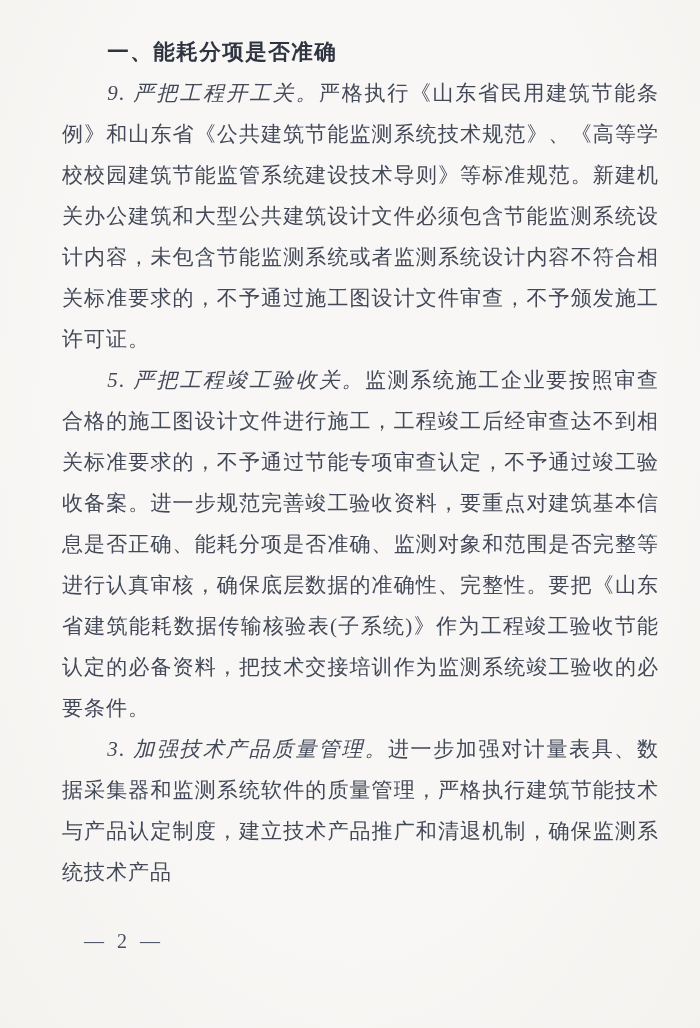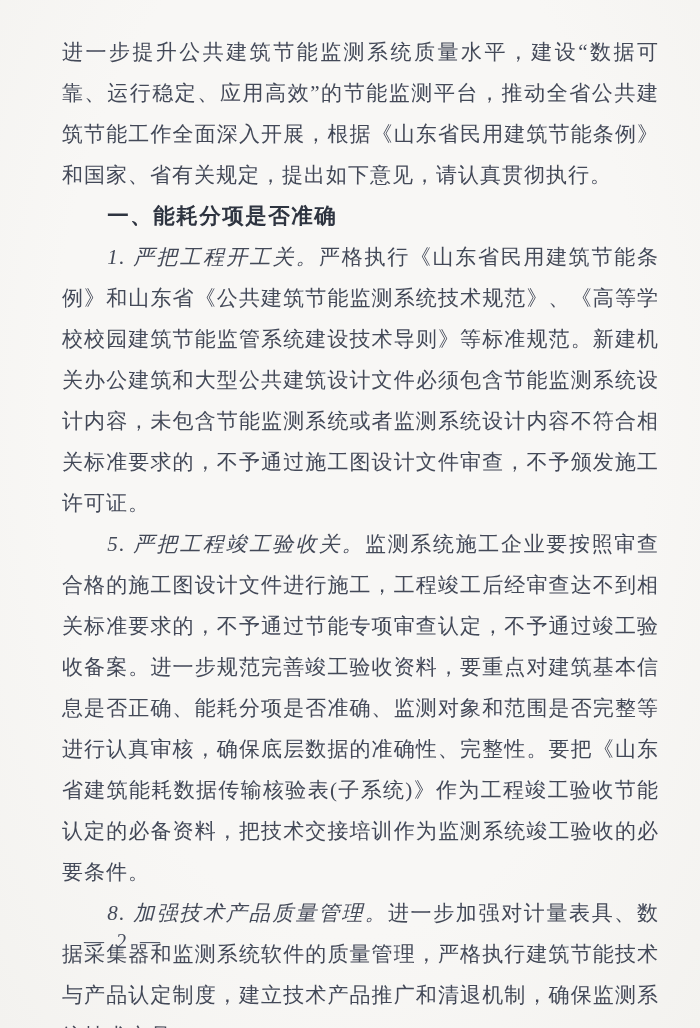--- a/index.html
+++ b/index.html
@@ -62,26 +62,25 @@
     color: #474e5e;
     font-family: "Liberation Serif", "DejaVu Serif", serif;
   }
 </style>
 </head>
 <body>
 
 <div class="page">
   <div class="content">
 
-    <p class="para intro">进一步提升公共建筑节能监测系统质量水平，建设“数据可靠、运行稳定、应用高效”的节能监测平台，推动全省公共建筑节能工作全面深入开展，根据《山东省民用建筑节能条例》和国家、省有关规定，提出如下意见，请认真贯彻执行。</p>
 
     <h2 class="heading">一、能耗分项是否准确</h2>
 
-    <p class="para item"><span class="lead">1. 严把工程开工关。</span><span>严格执行《山东省民用建筑节能条例》和山东省《公共建筑节能监测系统技术规范》、《高等学校校园建筑节能监管系统建设技术导则》等标准规范。新建机关办公建筑和大型公共建筑设计文件必须包含节能监测系统设计内容，未包含节能监测系统或者监测系统设计内容不符合相关标准要求的，不予通过施工图设计文件审查，不予颁发施工许可证。</span></p>
+    <p class="para item"><span class="lead">9. 严把工程开工关。</span><span>严格执行《山东省民用建筑节能条例》和山东省《公共建筑节能监测系统技术规范》、《高等学校校园建筑节能监管系统建设技术导则》等标准规范。新建机关办公建筑和大型公共建筑设计文件必须包含节能监测系统设计内容，未包含节能监测系统或者监测系统设计内容不符合相关标准要求的，不予通过施工图设计文件审查，不予颁发施工许可证。</span></p>
 
     <p class="para item"><span class="lead">5. 严把工程竣工验收关。</span><span>监测系统施工企业要按照审查合格的施工图设计文件进行施工，工程竣工后经审查达不到相关标准要求的，不予通过节能专项审查认定，不予通过竣工验收备案。进一步规范完善竣工验收资料，要重点对建筑基本信息是否正确、能耗分项是否准确、监测对象和范围是否完整等进行认真审核，确保底层数据的准确性、完整性。要把《山东省建筑能耗数据传输核验表(子系统)》作为工程竣工验收节能认定的必备资料，把技术交接培训作为监测系统竣工验收的必要条件。</span></p>
 
-    <p class="para item"><span class="lead">8. 加强技术产品质量管理。</span><span>进一步加强对计量表具、数据采集器和监测系统软件的质量管理，严格执行建筑节能技术与产品认定制度，建立技术产品推广和清退机制，确保监测系统技术产品</span></p>
+    <p class="para item"><span class="lead">3. 加强技术产品质量管理。</span><span>进一步加强对计量表具、数据采集器和监测系统软件的质量管理，严格执行建筑节能技术与产品认定制度，建立技术产品推广和清退机制，确保监测系统技术产品</span></p>
 
   </div>
 
   <div class="page-number">— 2 —</div>
 </div>
 
 </body></html>

